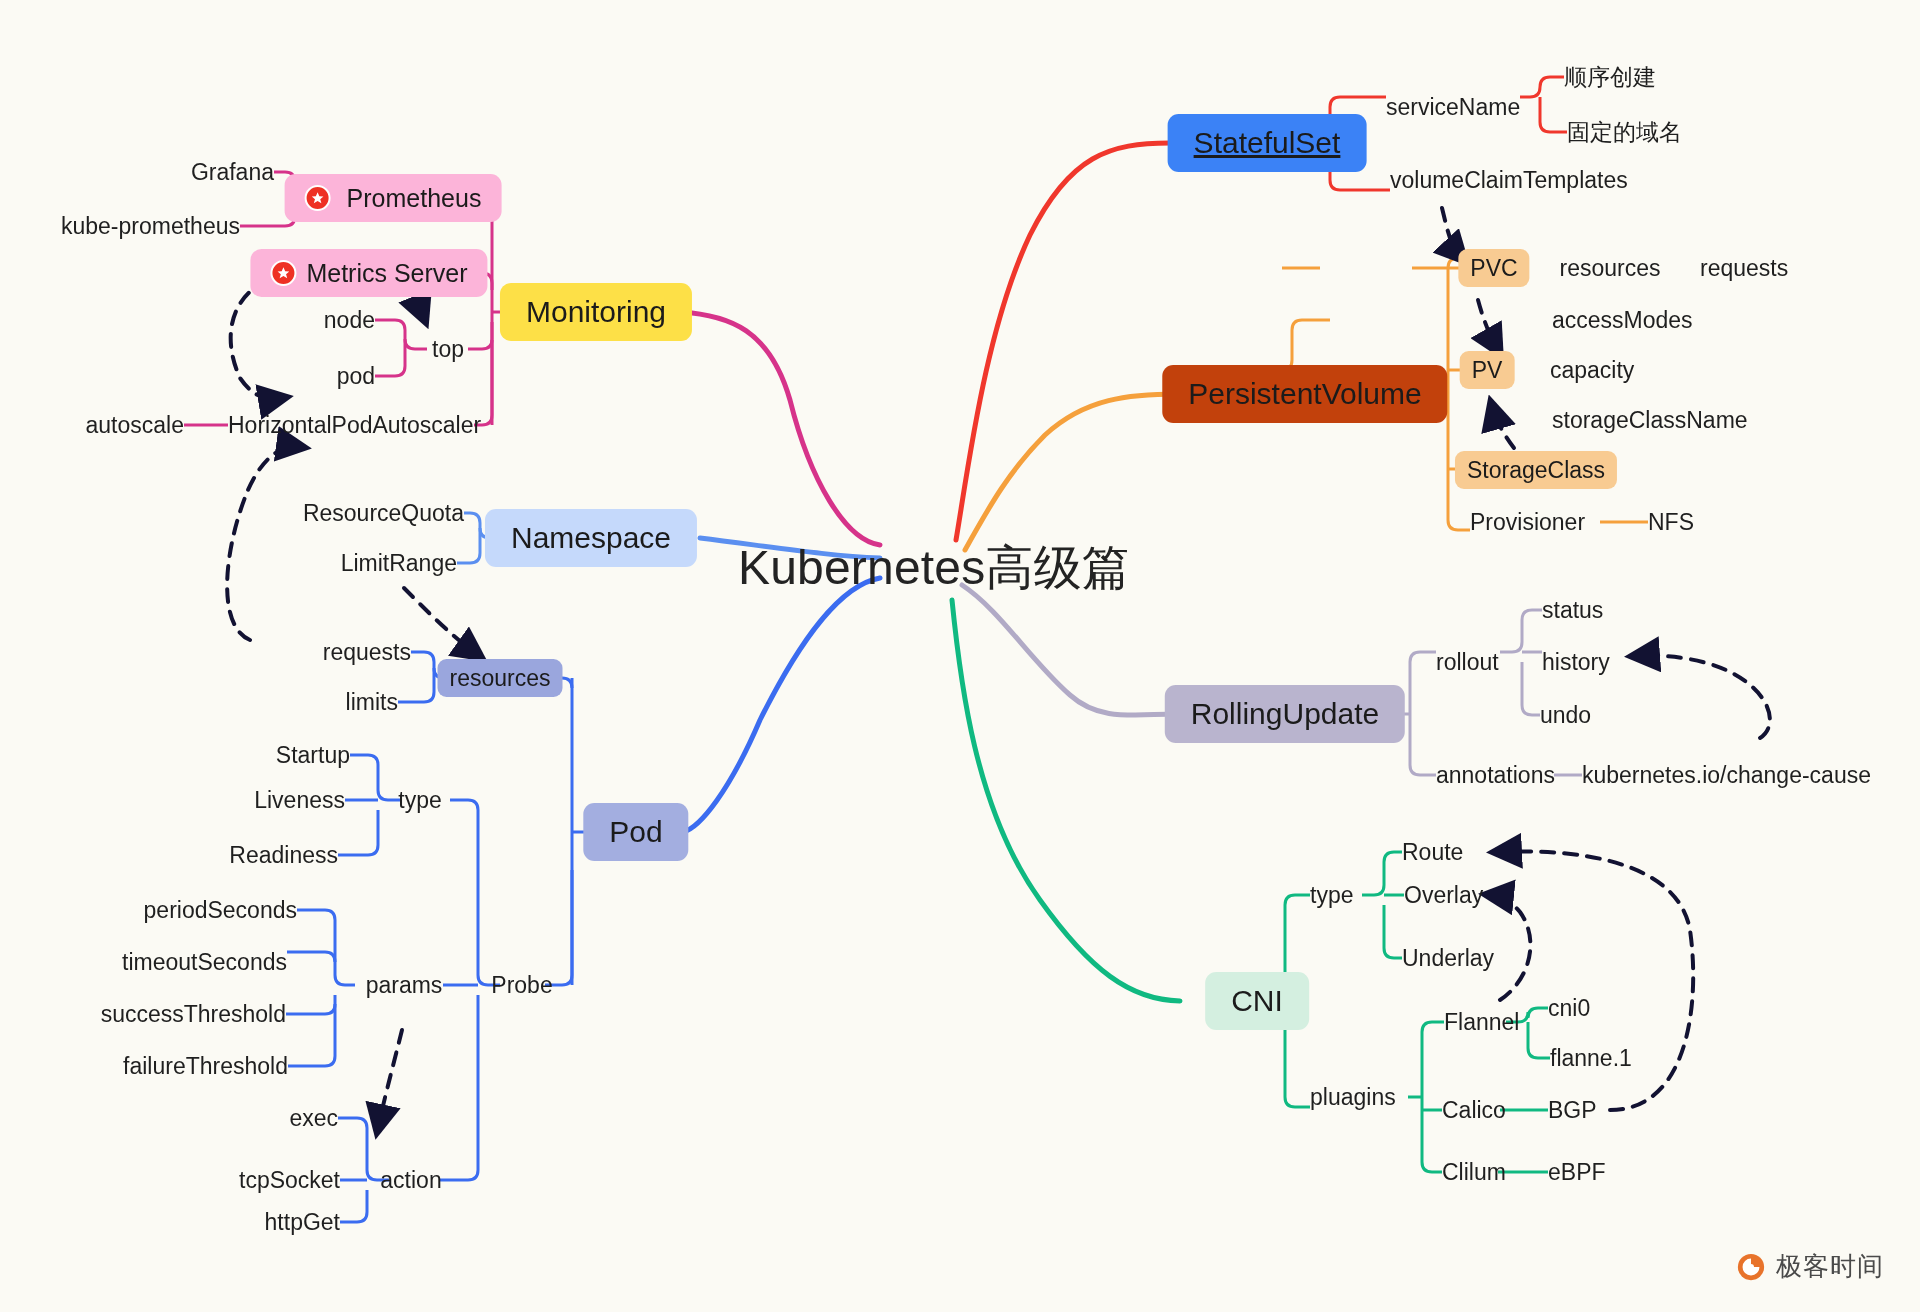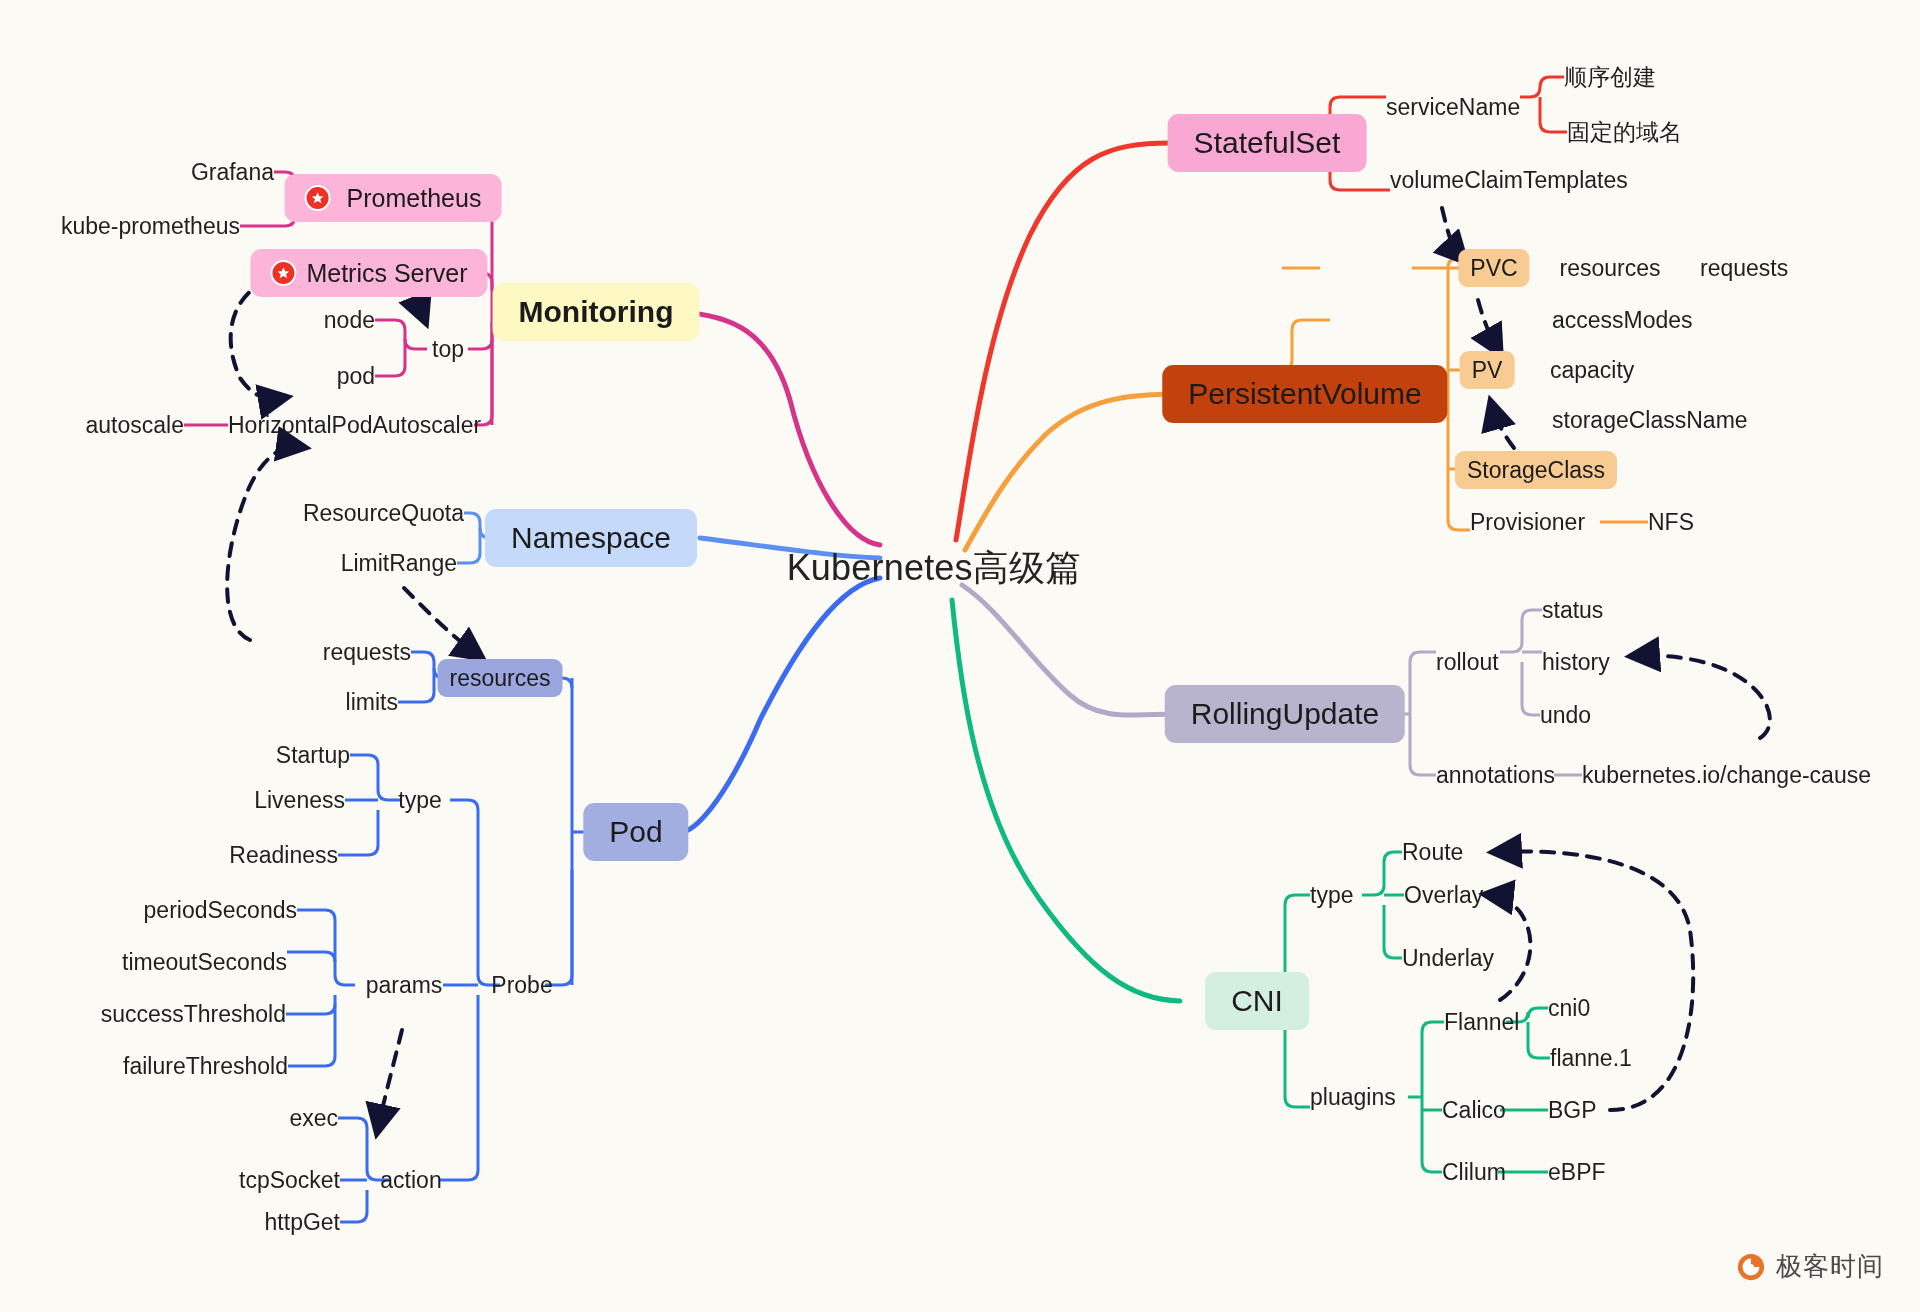--- a/index.html
+++ b/index.html
@@ -33,46 +33,46 @@
     white-space:nowrap;
     transform:translate(-50%,-50%);
     box-sizing:border-box;
   }
   .node .t{line-height:1;}
 
   .big{font-size:30px;padding:0 26px;height:58px;}
   .mid{font-size:25px;padding:0 20px;height:48px;}
   .sml{font-size:23px;padding:0 12px;height:38px;border-radius:9px;}
 
-  .pink{background:#fef9c3;font-weight:bold;}
+  .pink{background:#fde047;}
   .pinklite{background:#FCB4D9;}
   .blue{background:#C5D9FB;}
   .peri{background:#A3AEE0;}
   .peri2{background:#9AA6DD;}
-  .red{background:#f9a8d4;}
+  .red{background:#3b82f6;text-decoration:underline;}
   .orange{background:#c2410c;}
   .orange2{background:#F8CB92;}
   .purple{background:#B9B4CE;}
   .mint{background:#D4EFE0;margin-left:35px;}
 
   .badge{
     width:26px;height:26px;border-radius:50%;
     background:#EE3124;
     display:inline-flex;align-items:center;justify-content:center;
     flex:0 0 auto;
     border:2px solid #fff;
     box-sizing:border-box;
   }
   .badge svg{display:block;}
 
   #center-title{
     position:absolute;
     left:934px;top:568px;
     transform:translate(-50%,-50%);
-    font-size:36px;
+    font-size:48px;
     color:#232323;
     white-space:nowrap;
     letter-spacing:.2px;
   }
 
   #watermark{
     position:absolute;
     right:36px;bottom:28px;
     display:flex;align-items:center;gap:10px;
   }

